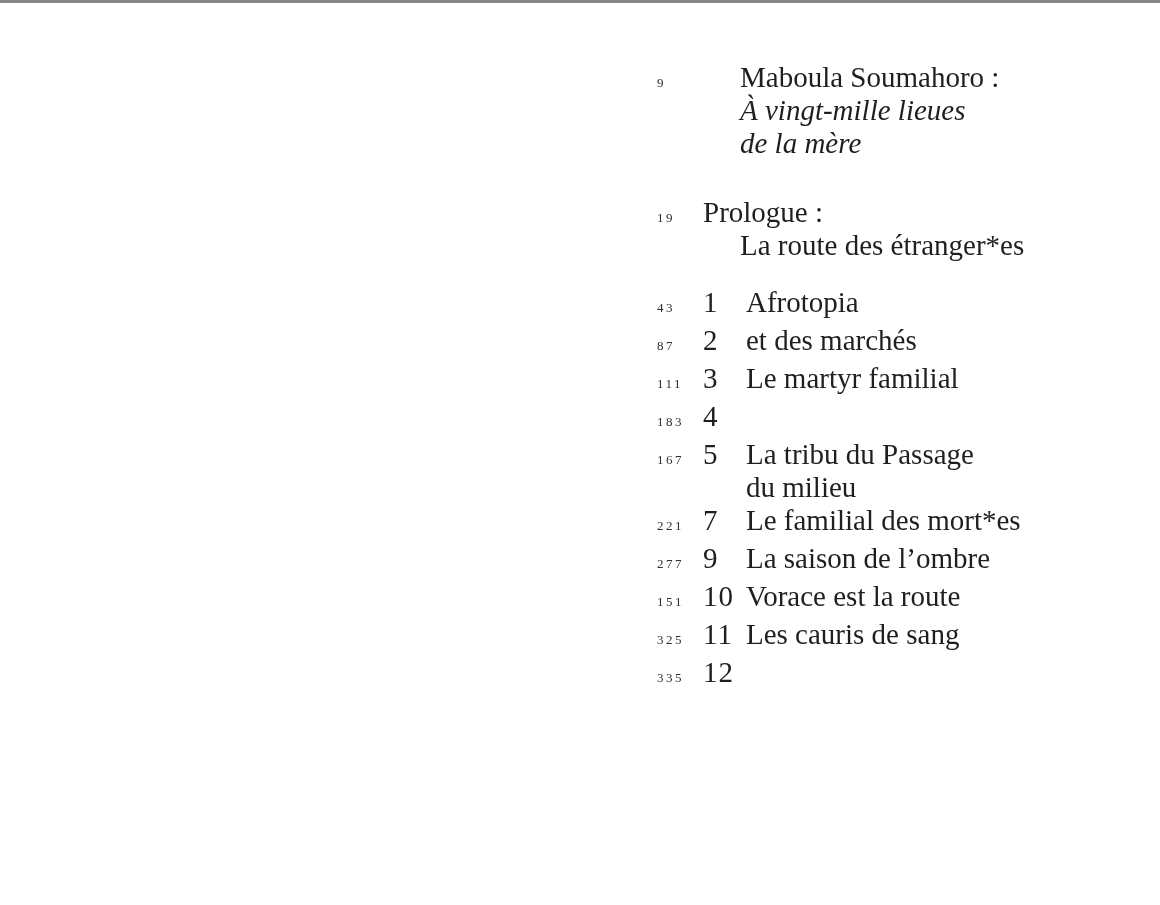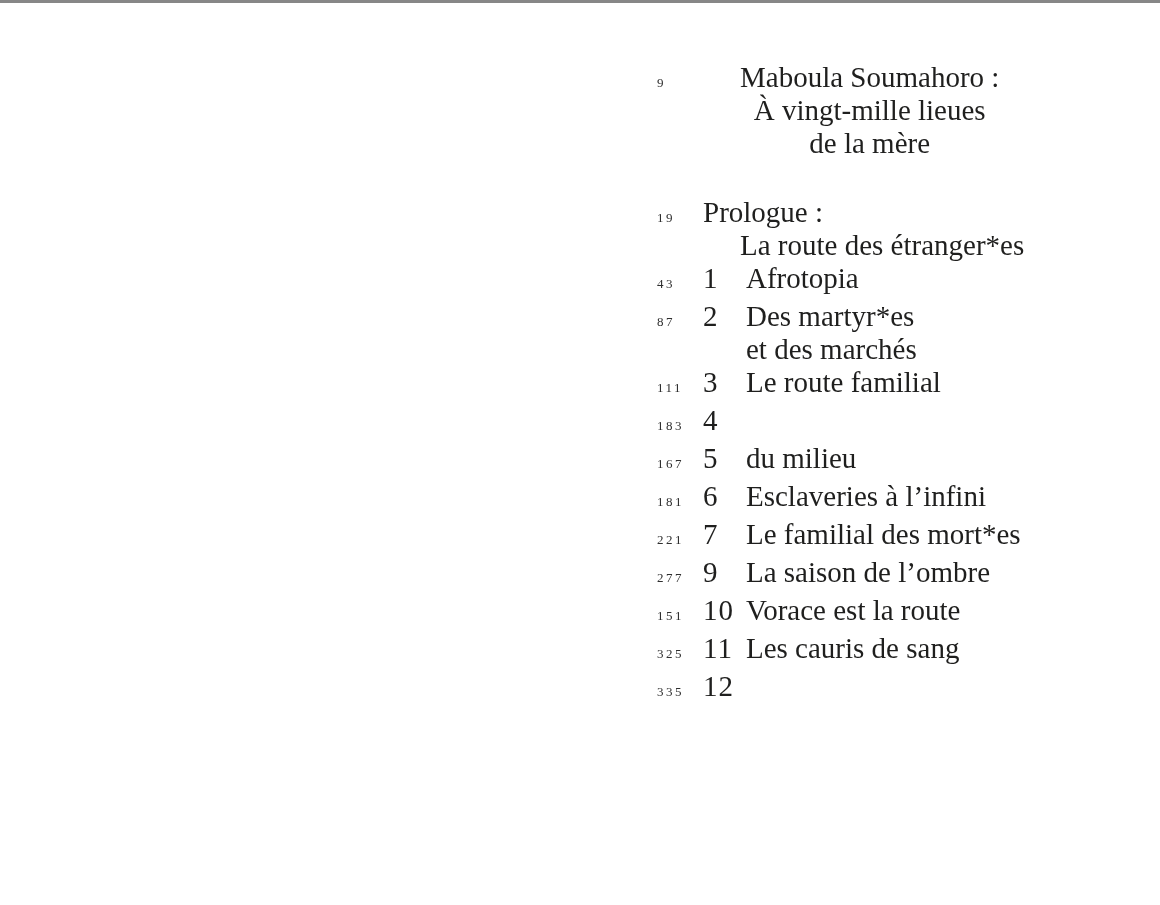--- a/index.html
+++ b/index.html
@@ -42,26 +42,26 @@
     letter-spacing: 2.5px;
     color: #2e2e2e;
   }
   .chnum {
     flex: none;
     width: 43px;
     letter-spacing: 1px;
   }
   .entry-body .indent {
     margin-left: 37px;
-    text-align: center;
   }
   .italic {
+    font-style: italic;
   }
   .sec-preface { margin-bottom: 36px; }
-  .sec-prologue { }
+  .sec-prologue { margin-bottom: 24px; }
 </style>
 </head>
 <body>
 
 <div class="screen">
   <div class="top-bar"></div>
 
   <main class="toc">
 
     <section class="entry-row sec-preface">
@@ -86,49 +86,44 @@
       <div class="entry-row">
         <span class="pagenum">43</span>
         <span class="chnum">1</span>
         <div class="chtitle">Afrotopia</div>
       </div>
 
       <div class="entry-row">
         <span class="pagenum">87</span>
         <span class="chnum">2</span>
         <div class="chtitle">
-          <div>Des martyr*es</div>
           <div>et des marchés</div>
         </div>
       </div>
 
       <div class="entry-row">
         <span class="pagenum">111</span>
         <span class="chnum">3</span>
-        <div class="chtitle">Le route familial</div>
+        <div class="chtitle">Le martyr familial</div>
       </div>
 
       <div class="entry-row">
         <span class="pagenum">183</span>
         <span class="chnum">4</span>
       </div>
 
       <div class="entry-row">
         <span class="pagenum">167</span>
         <span class="chnum">5</span>
         <div class="chtitle">
+          <div>La tribu du Passage</div>
           <div>du milieu</div>
         </div>
       </div>
 
-      <div class="entry-row">
-        <span class="pagenum">181</span>
-        <span class="chnum">6</span>
-        <div class="chtitle">Esclaveries à l’infini</div>
-      </div>
 
       <div class="entry-row">
         <span class="pagenum">221</span>
         <span class="chnum">7</span>
         <div class="chtitle">Le familial des mort*es</div>
       </div>
 
 
       <div class="entry-row">
         <span class="pagenum">277</span>

